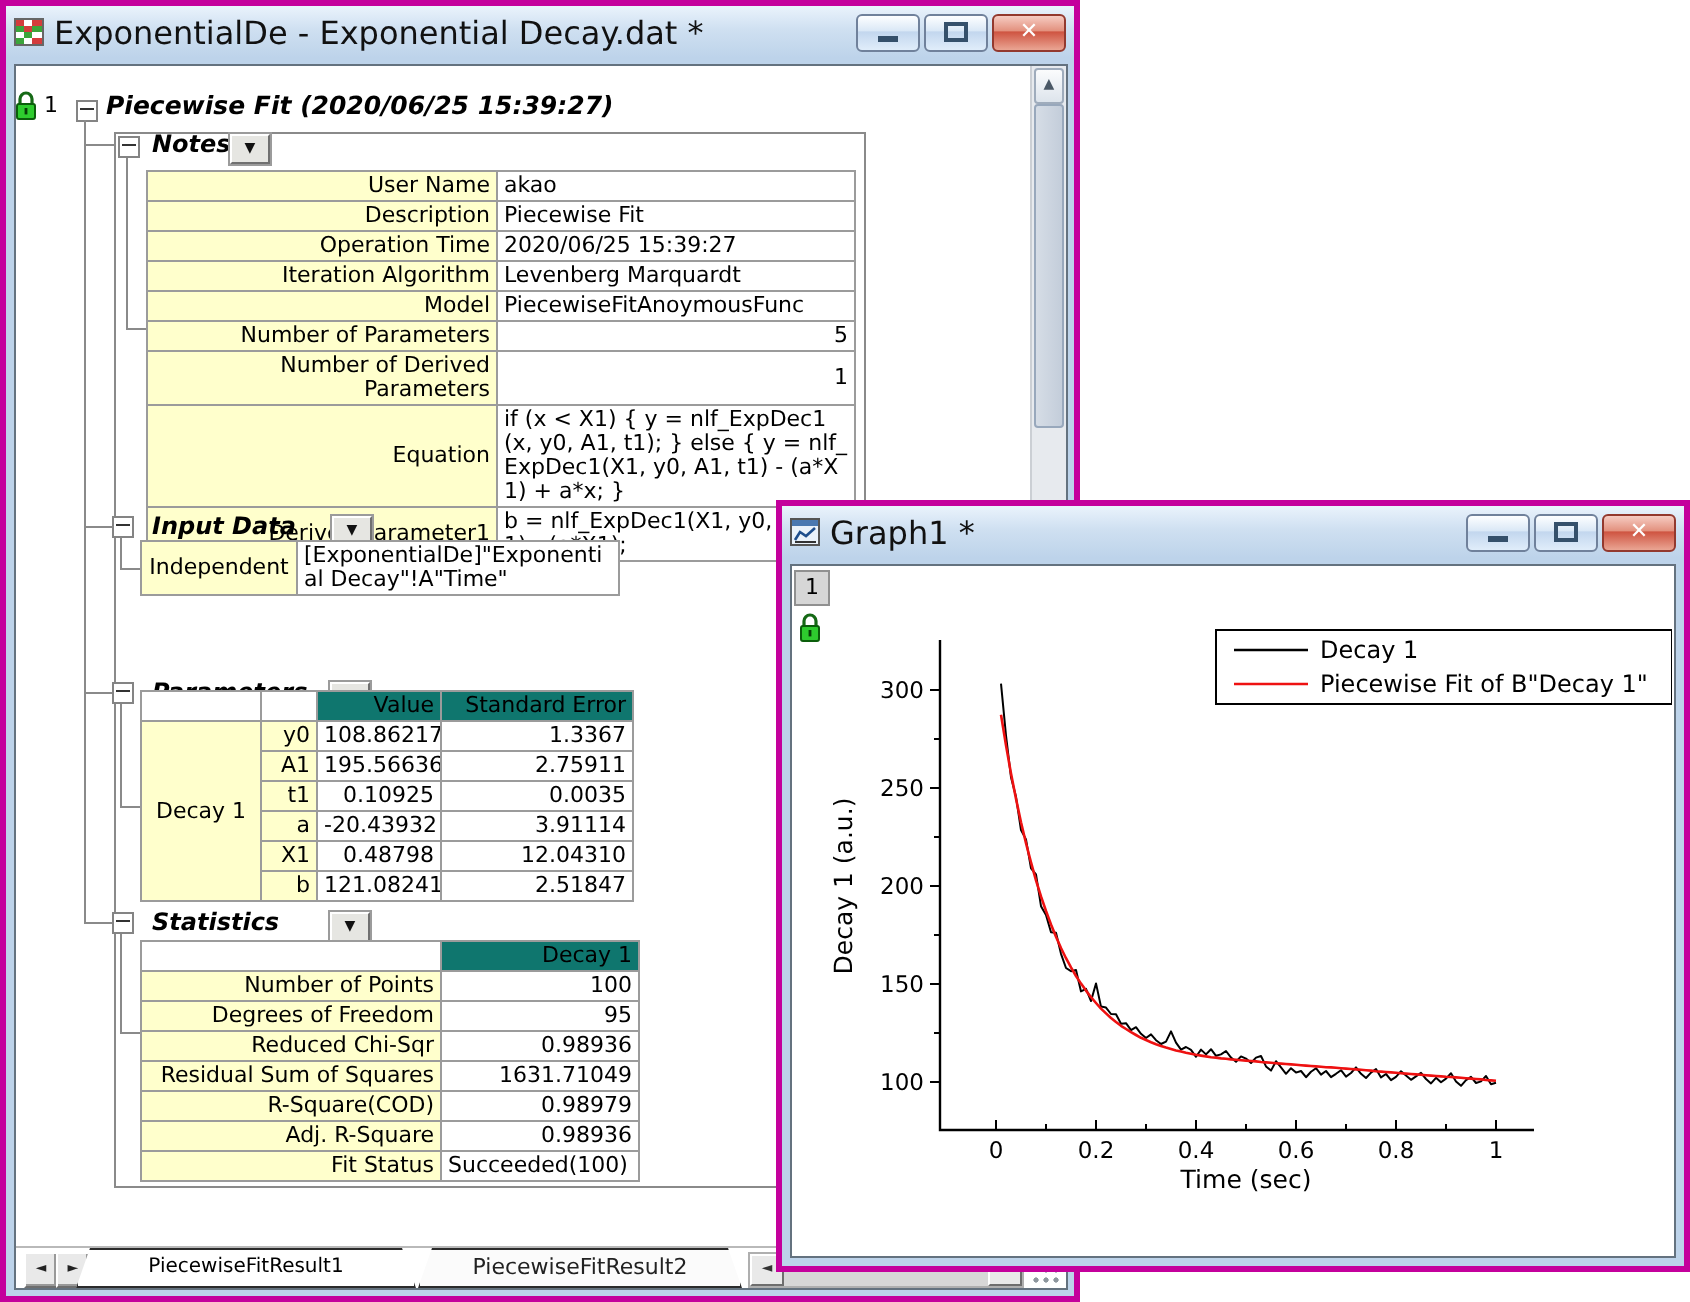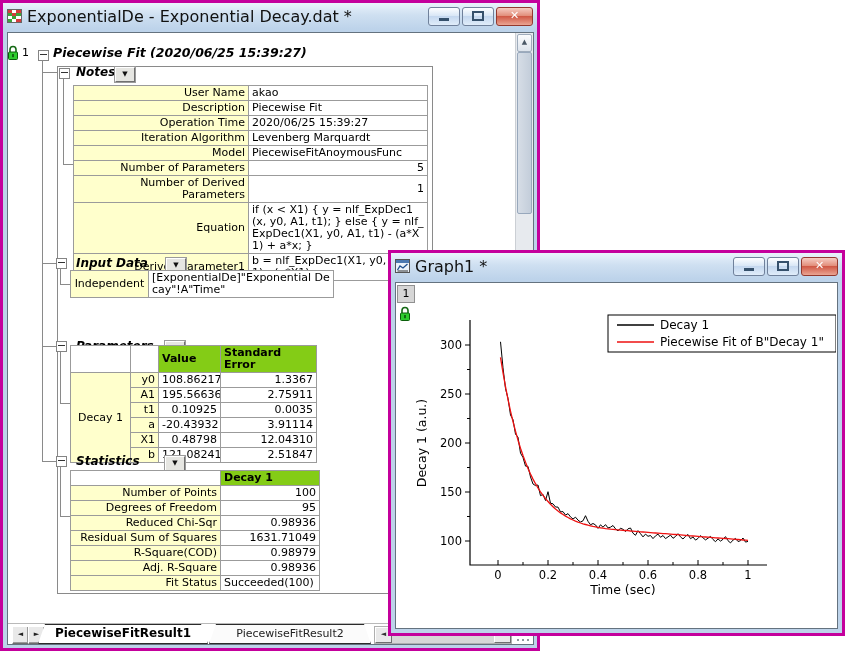--- a/index.html
+++ b/index.html
@@ -28,34 +28,34 @@
   .minus:before{content:"";position:absolute;left:1px;right:1px;top:3px;height:1px;background:#333;}
   .sect{position:absolute;font:bold italic 12px "DejaVu Sans",sans-serif;color:#000;white-space:nowrap;}
   .ddbtn{position:absolute;width:18px;height:13px;background:#E6E6E2;border:1px solid #707070;
          border-top-color:#FFF;border-left-color:#FFF;box-shadow:0 0 0 1px #9B9B9B;
          font-size:7px;line-height:12px;text-align:center;color:#111;cursor:default;}
   table.rpt{position:absolute;border-collapse:collapse;table-layout:fixed;
             font-size:11px;line-height:12px;color:#000;background:#fff;border:1px solid #5E5E5E;}
   table.rpt td{border:1px solid #9B9B9B;padding:1px 3px;overflow:hidden;vertical-align:middle;}
   td.lbl{background:#FFFFCC;text-align:right;}
   td.lbl.ctr,td.grp{text-align:center;}
-  td.hdr{background:#84cc16;text-align:left;font-weight:bold;}
+  td.hdr{background:#0f766e;text-align:right;}
   td.val{background:#fff;text-align:left;word-break:break-all;}
   td.val.num{text-align:right;word-break:normal;}
   td.blank{background:#fff;}
 
   
   .botbar{position:absolute;left:0;right:0;bottom:0;height:20px;background:#fff;border-top:1px solid #B9B9B9;}
   .spin{position:absolute;top:2px;width:15px;height:16px;background:#E9E9E9;border:1px solid #6E6E6E;
         border-top-color:#FFF;border-left-color:#FFF;box-shadow:inset -1px -1px 0 #999;
         font-size:7px;line-height:15px;text-align:center;color:#222;cursor:default;}
   .sheettab{position:absolute;top:0;height:18px;background:#fff;border:1px solid #2B2B2B;
             clip-path:polygon(7px 0,calc(100% - 7px) 0,100% 100%,0 100%);
             text-align:center;line-height:17px;white-space:nowrap;cursor:default;}
-  .sheettab.active{font-weight:bold;font-size:12px;}
+  .sheettab.active{font-weight:normal;font-size:10px;}
   .sheettab.inactive{font-size:11px;color:#222;background:#FBFBFB;}
   .hsb{position:absolute;top:2px;height:16px;background:#D7D7D7;border:1px solid #AFAFAF;}
   .hsb .sbtn{position:absolute;top:0;width:15px;height:14px;background:#E9E9E9;
              border:1px solid #6E6E6E;border-top-color:#FFF;border-left-color:#FFF;
              font-size:7px;line-height:13px;text-align:center;color:#333;cursor:default;}
   .grip{position:absolute;right:2px;bottom:2px;width:15px;height:15px;
         background:
          radial-gradient(circle at 12px 3px,#8E979E 1.2px,transparent 1.4px),
          radial-gradient(circle at 12px 8px,#8E979E 1.2px,transparent 1.4px),
          radial-gradient(circle at 12px 13px,#8E979E 1.2px,transparent 1.4px),
@@ -172,21 +172,21 @@
       <td class="val">b = nlf_ExpDec1(X1, y0, A1, t1) - (a*X1);</td>
             </tr>
           </tbody>
         </table>
 
       <span class="minus" style="left:56px;top:258px"></span>
       <span class="sect" style="left:76px;top:256px">Input Data</span>
       <span class="ddbtn" style="left:166px;top:258px">▼</span>
       <div class="treeline" style="left:60px;top:269px;width:1px;height:15px"></div>
       <div class="treeline" style="left:60px;top:284px;width:10px;height:1px"></div>
-      <table class="rpt" id="input-table" style="left:70px;top:270px;width:264px">
+      <table class="rpt" id="input-table" style="left:70px;top:270px;width:240px">
           <colgroup>
             <col style="width:78px">
             <col>
           </colgroup>
           <tbody>
             <tr style="height:26px">
       <td class="lbl ctr">Independent</td>
       <td class="val">[ExponentialDe]"Exponential Decay"!A"Time"</td>
             </tr>
           </tbody>

